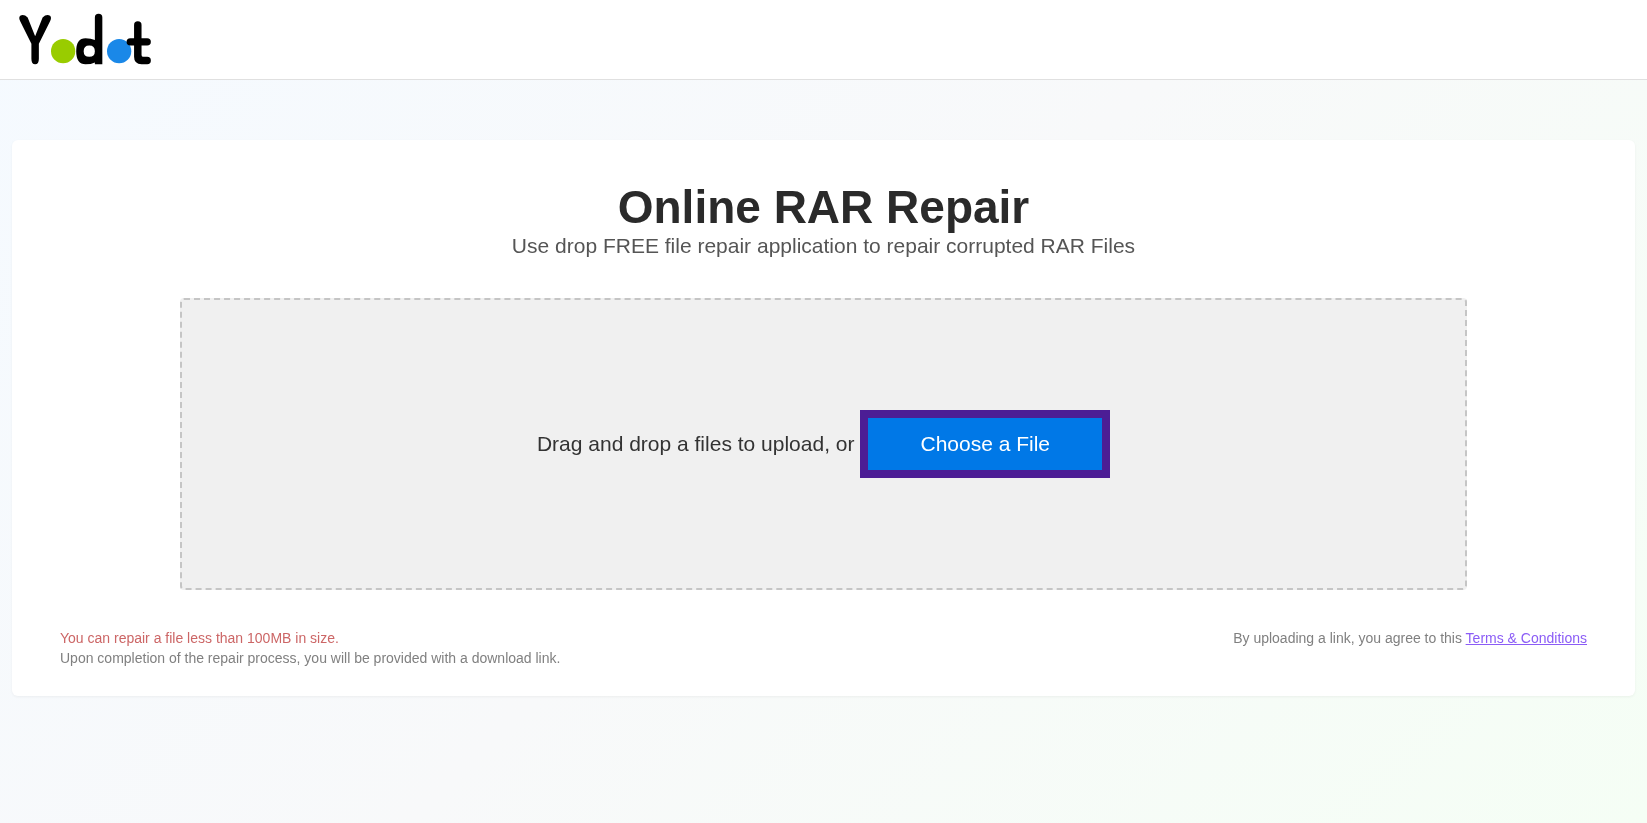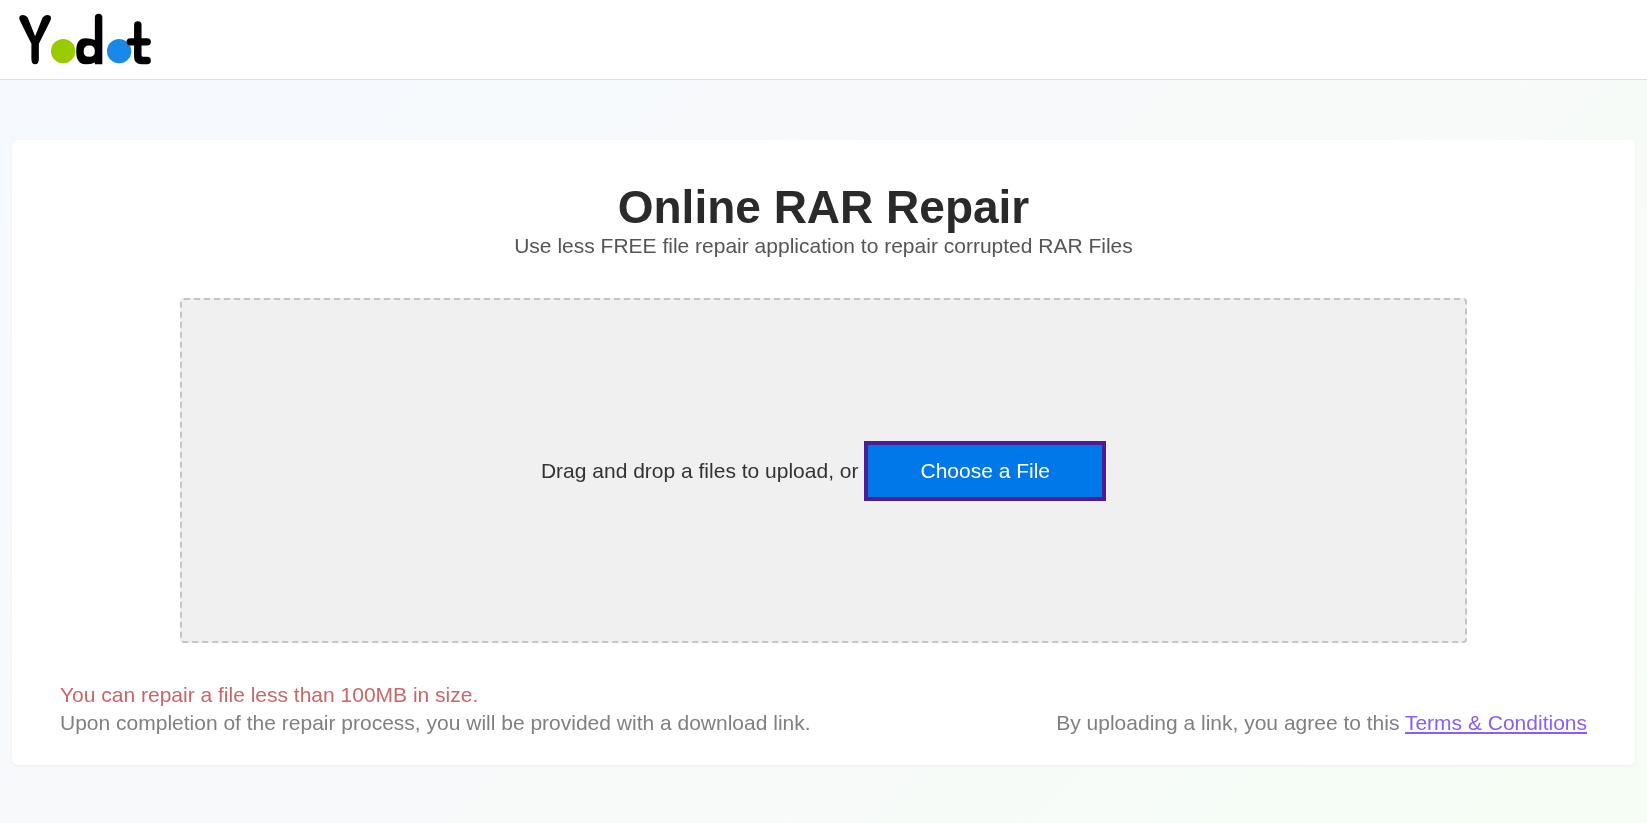--- a/index.html
+++ b/index.html
@@ -44,53 +44,52 @@
     .subtitle {
       text-align: center;
       font-size: 21px;
       color: #555;
       margin-bottom: 40px;
     }
     .dropzone {
       border: 2px dashed #c5c5c5;
       border-radius: 4px;
       background: #f0f0f0;
-      height: 345px;
+      height: 292px;
       display: flex;
       align-items: center;
       justify-content: center;
       margin: 0 120px 40px 120px;
     }
     .dropzone-content {
       display: flex;
       align-items: center;
       gap: 6px;
     }
     .dropzone-text {
       font-size: 21px;
       color: #333;
     }
     .choose-file-wrapper {
-      border: 4px solid #4c1d95;
+      border: 8px solid #4c1d95;
       display: inline-block;
     }
     .choose-file-btn {
       background: #0078e7;
       color: #ffffff;
       border: none;
       padding: 14px 52px;
       font-size: 21px;
       font-family: inherit;
       cursor: pointer;
     }
     .footer-info {
       display: flex;
       justify-content: space-between;
-      align-items: flex-end;
-      font-size: 21px;
+      font-size: 14px;
       color: #808080;
     }
     .footer-left {
       display: flex;
       flex-direction: column;
       gap: 4px;
     }
     .footer-warning {
       color: #cc6666;
     }
@@ -121,21 +120,21 @@
 
       <circle cx="108" cy="42" r="13" fill="#1a88e8"></circle>
 
       <path d="M 132 14 Q 132 10 128 10 Q 124 10 124 14 L 124 28 L 120 28 Q 116 28 116 32 Q 116 36 120 36 L 124 36 L 124 48 Q 124 56 132 56 L 138 56 Q 142 56 142 52 Q 142 48 138 48 L 134 48 Q 132 48 132 46 L 132 36 L 138 36 Q 142 36 142 32 Q 142 28 138 28 L 132 28 Z" fill="#000000"></path>
     </svg>
   </div>
 </div>
 
 <div class="main-card">
   <h1 class="title">Online RAR Repair</h1>
-  <p class="subtitle">Use less FREE file repair application to repair corrupted RAR Files</p>
+  <p class="subtitle">Use drop FREE file repair application to repair corrupted RAR Files</p>
 
   <div class="dropzone">
     <div class="dropzone-content">
       <span class="dropzone-text">Drag and drop a files to upload, or</span>
       <span class="choose-file-wrapper">
         <button class="choose-file-btn">Choose a File</button>
       </span>
     </div>
   </div>
 

